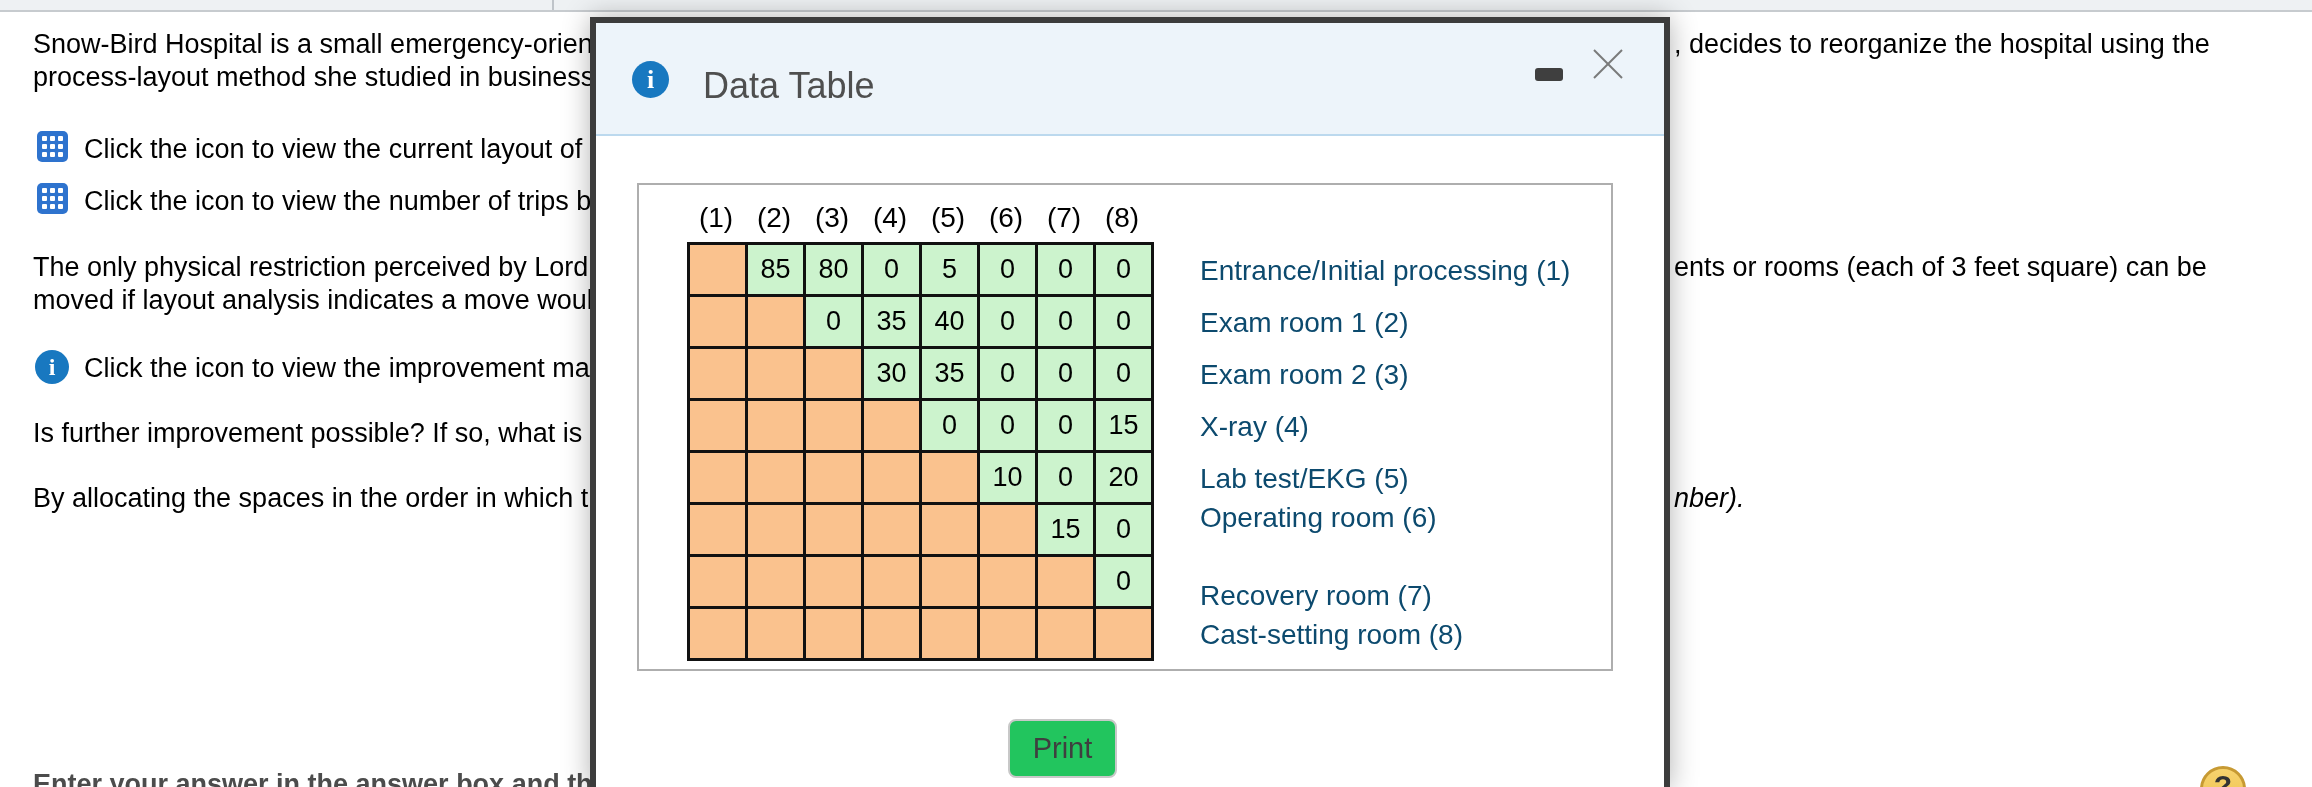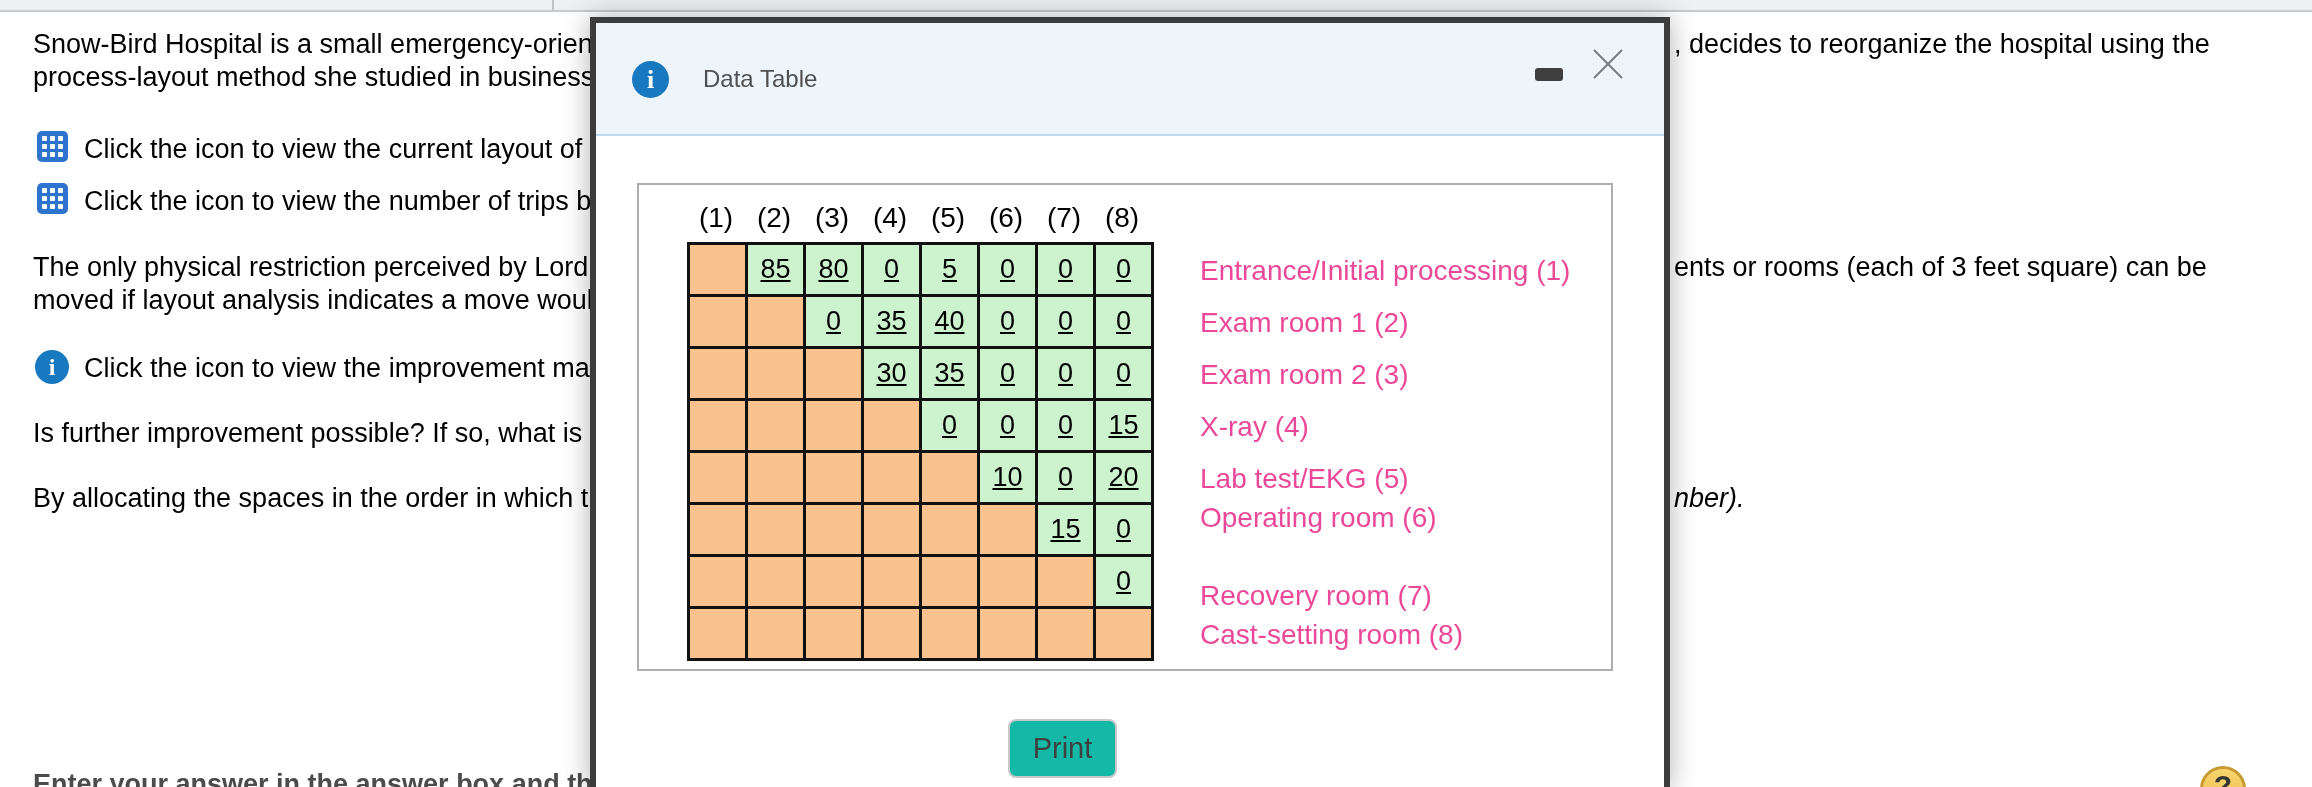--- a/index.html
+++ b/index.html
@@ -35,45 +35,45 @@
   .info-icon{background:var(--info-blue);border-radius:50%;color:#fff;
     display:flex;align-items:center;justify-content:center;
     font-family:"Liberation Serif","DejaVu Serif",serif;font-weight:700;}
 
   
   .modal{position:absolute;left:590px;top:17px;width:1080px;height:773px;
     background:#fff;border:6px solid #3c3c3c;border-bottom:none;
     box-shadow:0 0 26px rgba(0,0,0,0.30);}
   .modal-header{position:absolute;left:0;top:0;width:1068px;height:113px;
     background:#edf4fa;border-bottom:2px solid #bcd9ee;}
-  .modal-title{position:absolute;left:107px;top:42px;font-size:24px;color:#4f4f4f;}
+  .modal-title{position:absolute;left:107px;top:42px;font-size:36px;color:#4f4f4f;}
   .modal-info{position:absolute;left:36px;top:38px;width:37px;height:37px;font-size:26px;}
   .min-btn{position:absolute;left:939px;top:45px;width:28px;height:13px;
     background:#3f3f3f;border-radius:3px;cursor:pointer;}
   .close-btn{position:absolute;left:993px;top:22px;width:38px;height:38px;cursor:pointer;}
 
   
   .data-box{position:absolute;left:41px;top:160px;width:976px;height:488px;
     background:#fff;border:2px solid #aeaeae;}
 
   .col-header{position:absolute;top:17px;width:58px;text-align:center;
     font-size:28px;color:#000;}
   .matrix{position:absolute;left:48px;top:57px;width:467px;height:419px;
     background:var(--grid-line);display:grid;
     grid-template-columns:repeat(8,55px);grid-template-rows:repeat(8,49px);
-    gap:3px;padding:3px;text-decoration:underline;}
+    gap:3px;padding:3px;}
   .cell{display:flex;align-items:center;justify-content:center;font-size:27px;}
   .cell.filled{background:var(--filled-cell);}
   .cell.value{background:var(--value-cell);}
   .row-label{position:absolute;left:561px;height:30px;font-size:28px;
-    line-height:30px;white-space:nowrap;color:#ec4899;}
+    line-height:30px;white-space:nowrap;color:#0c4a6e;}
 
   
   .btn{position:absolute;display:flex;align-items:center;justify-content:center;
-    font-size:29px;color:#3f3f3f;cursor:pointer;background:#14b8a6;}
+    font-size:29px;color:#3f3f3f;cursor:pointer;background:#22c55e;}
   .print-btn{left:412px;top:696px;width:109px;height:59px;
     border:2px solid #c8c8c8;border-radius:8px;}
   .done-btn{left:531px;top:691px;width:123px;height:67px;background:#fff;
     border:5px solid var(--accent-blue);border-radius:10px;}
 
   
   .help-btn{position:absolute;left:2200px;top:766px;width:46px;height:46px;
     border-radius:50%;background:linear-gradient(#f7d36e,#eec24e);
     border:3px solid #c79a33;color:#333;font-size:30px;font-weight:700;
     display:flex;align-items:flex-start;justify-content:center;cursor:pointer;}

